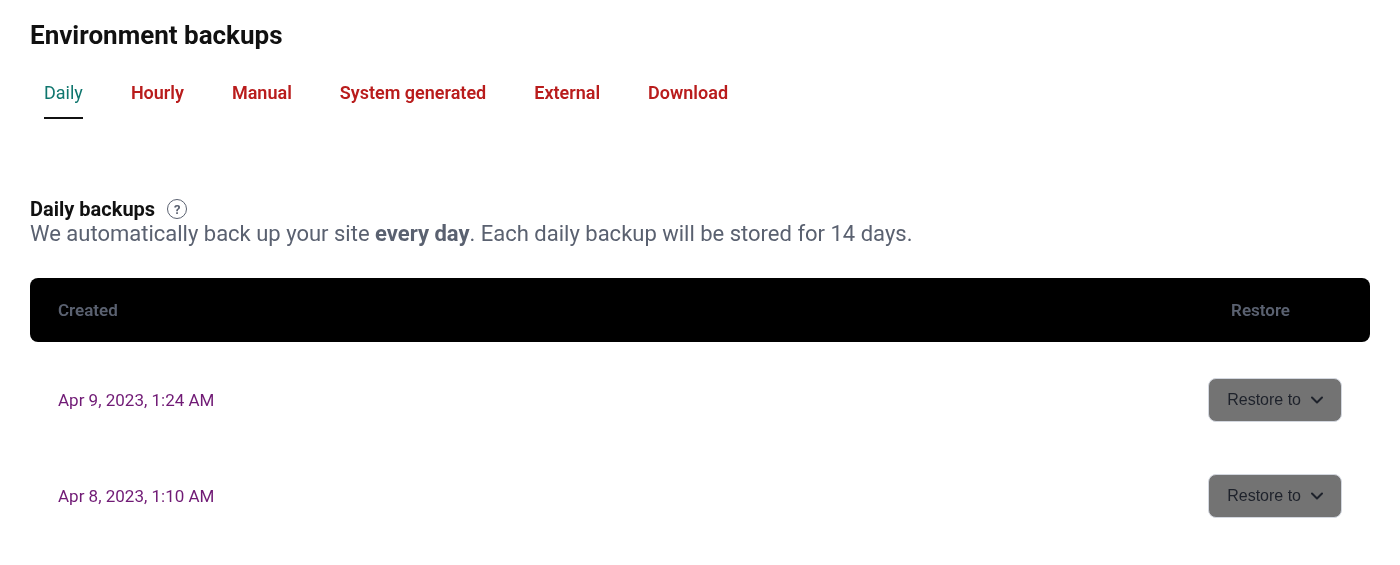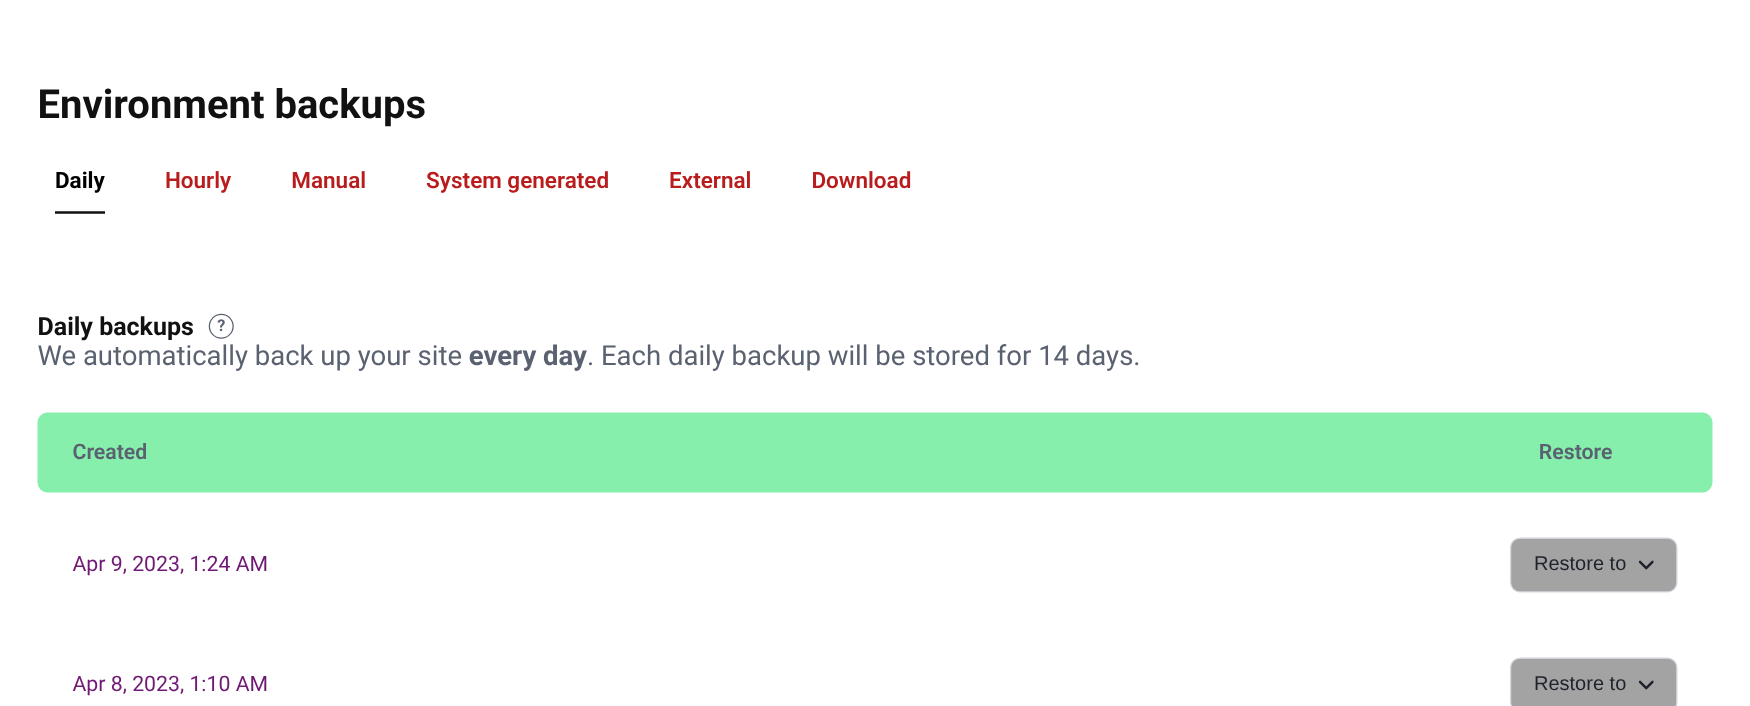--- a/index.html
+++ b/index.html
@@ -4,43 +4,42 @@
   <style>
     * { margin: 0; padding: 0; box-sizing: border-box; }
     body {
       font-family: -apple-system, BlinkMacSystemFont, "Segoe UI", Roboto, Helvetica, Arial, sans-serif;
       background: #ffffff;
       color: #1a1a1a;
       padding: 20px 30px;
       width: 1400px;
     }
     .page-title {
-      font-size: 32px;
+      font-size: 26px;
       font-weight: 700;
       color: #111;
       margin-bottom: 32px;
-      margin-top: 44px;
     }
     .tabs {
       display: flex;
       gap: 48px;
       border-bottom: none;
       margin-bottom: 78px;
       padding-left: 14px;
     }
     .tab {
       font-size: 18px;
       font-weight: 600;
       color: #b91c1c;
       padding-bottom: 14px;
       cursor: pointer;
     }
     .tab.active {
-      color: #000000;
-      font-weight: 700;
+      color: #0f766e;
+      font-weight: 400;
       border-bottom: 2px solid #111;
     }
     .section-header {
       display: flex;
       align-items: center;
       gap: 12px;
     }
     .section-title {
       font-size: 20px;
       font-weight: 700;
@@ -65,21 +64,21 @@
       margin-bottom: 32px;
     }
     .description b {
       color: #5a6170;
       font-weight: 700;
     }
     .table-header {
       display: flex;
       justify-content: space-between;
       align-items: center;
-      background: #86efac;
+      background: #000000;
       border-radius: 8px;
       padding: 22px 28px;
       margin-bottom: 10px;
       gap: 16px;
     }
     .th {
       font-size: 17px;
       font-weight: 600;
       color: #5a6170;
     }
@@ -94,21 +93,21 @@
     }
     .td-created {
       font-size: 17px;
       color: #701a75;
     }
     .restore-btn {
       display: flex;
       align-items: center;
       gap: 10px;
       border: 1px solid #d3d7df;
-      background: #a3a3a3;
+      background: #737373;
       border-radius: 8px;
       padding: 12px 18px;
       font-size: 16px;
       font-weight: 500;
       color: #1e222b;
       cursor: pointer;
     }
     .chevron {
       display: inline-block;
     }

